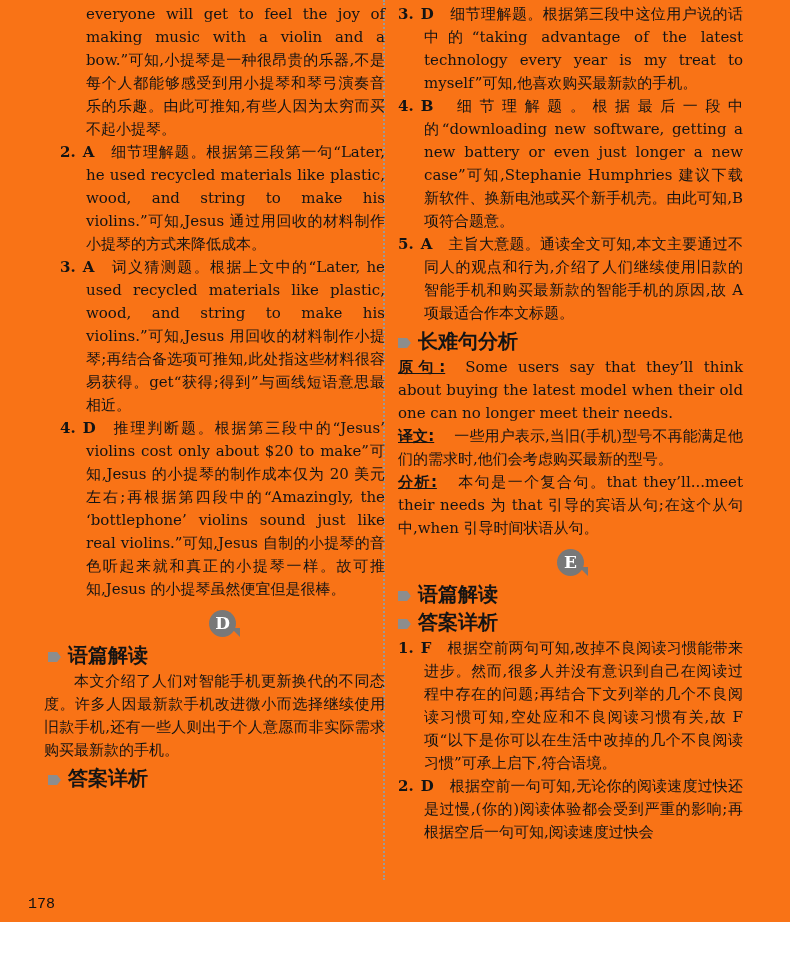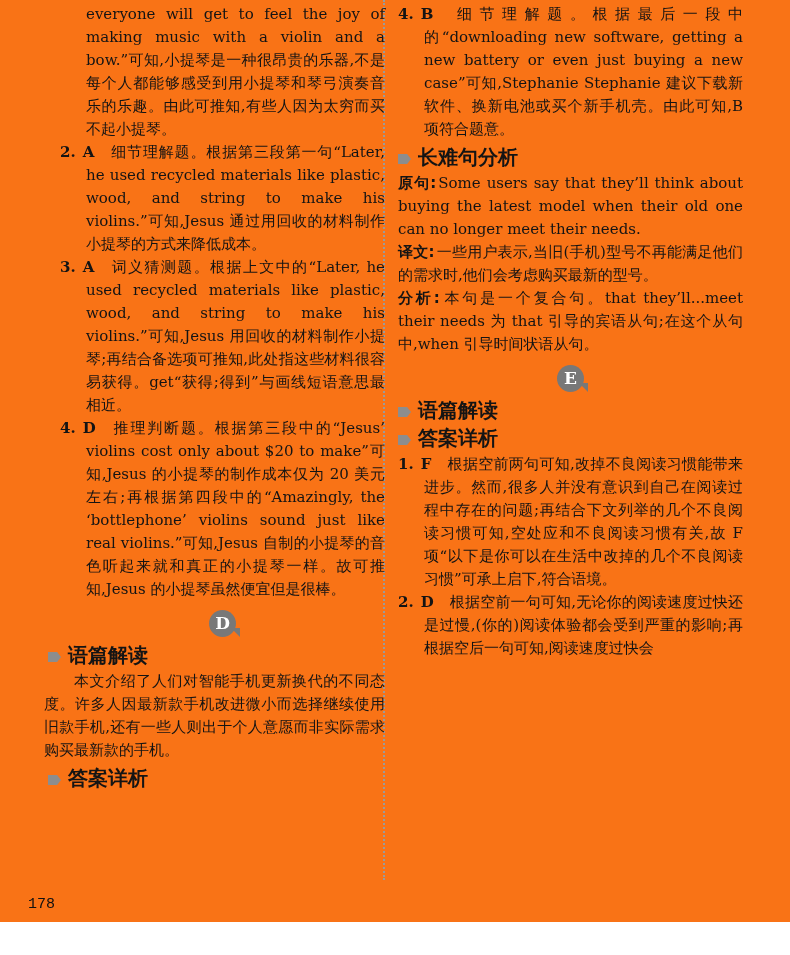--- a/index.html
+++ b/index.html
@@ -20,21 +20,21 @@
          font-weight:bold;font-size:17px;}
   .badge::after{content:"";position:absolute;right:-4px;bottom:0px;width:9px;height:9px;
          background:#787878;clip-path:polygon(0 0,100% 0,100% 100%);}
   .sec-h{margin:5px 0 3px 0;font-family:"DejaVu Sans",sans-serif;font-weight:bold;font-size:20px;}
   .col-left .sec-h{margin-left:-12px;}
   .arrow-icon{display:inline-block;width:13px;height:10px;background:#8d8d8d;margin-right:7px;
          clip-path:polygon(0 0,70% 0,100% 50%,70% 100%,0 100%);}
   .para{text-indent:2em;text-align:justify;}
   .col-left .para{margin-left:-16px;}
   .ln{text-align:justify;}
-  .lbl{font-weight:bold;font-family:"DejaVu Sans",sans-serif;margin-right:2px;}
+  .lbl{font-weight:bold;font-family:"DejaVu Sans",sans-serif;margin-right:20px;text-decoration:underline;}
   .page-num{position:absolute;top:893px;left:0;width:790px;text-align:left;
          font-family:Liberation Mono, monospace;font-size:15px;color:#111;margin-left:28px;}
 </style>
 </head>
 <body>
 
 <div class="page">
   <div class="divider"></div>
 
   <div class="col col-left">
@@ -48,21 +48,23 @@
       <span class="badge"><span>D</span></span>
     </div>
 
     <div class="sec-h"><span class="arrow-icon"></span><span>语篇解读</span></div>
     <p class="para">本文介绍了人们对智能手机更新换代的不同态度。许多人因最新款手机改进微小而选择继续使用旧款手机,还有一些人则出于个人意愿而非实际需求购买最新款的手机。</p>
 
     <div class="sec-h"><span class="arrow-icon"></span><span>答案详析</span></div>
   </div>
 
   <div class="col col-right">
-    <p class="item"><span class="num">4.</span><span class="ans">B</span><span>细节理解题。根据最后一段中的“downloading new software, getting a new battery or even just buying a new case”可知,Stephanie Stephanie 建议下载新软件、换新电池或买个新手机壳。由此可知,B 项符合题意。</span></p>
+    <p class="item"><span class="num">3.</span><span class="ans">D</span><span>细节理解题。根据第三段中这位用户说的话中的“taking advantage of the latest technology every year is my treat to myself”可知,他喜欢购买最新款的手机。</span></p>
+    <p class="item"><span class="num">4.</span><span class="ans">B</span><span>细节理解题。根据最后一段中的“downloading new software, getting a new battery or even just longer a new case”可知,Stephanie Humphries 建议下载新软件、换新电池或买个新手机壳。由此可知,B 项符合题意。</span></p>
+    <p class="item"><span class="num">5.</span><span class="ans">A</span><span>主旨大意题。通读全文可知,本文主要通过不同人的观点和行为,介绍了人们继续使用旧款的智能手机和购买最新款的智能手机的原因,故 A 项最适合作本文标题。</span></p>
 
     <div class="sec-h"><span class="arrow-icon"></span><span>长难句分析</span></div>
     <p class="ln"><span class="lbl">原句:</span><span>Some users say that they’ll think about buying the latest model when their old one can no longer meet their needs.</span></p>
     <p class="ln"><span class="lbl">译文:</span><span>一些用户表示,当旧(手机)型号不再能满足他们的需求时,他们会考虑购买最新的型号。</span></p>
     <p class="ln"><span class="lbl">分析:</span><span>本句是一个复合句。that they’ll...meet their needs 为 that 引导的宾语从句;在这个从句中,when 引导时间状语从句。</span></p>
 
     <div class="badge-row">
       <span class="badge"><span>E</span></span>
     </div>
 

